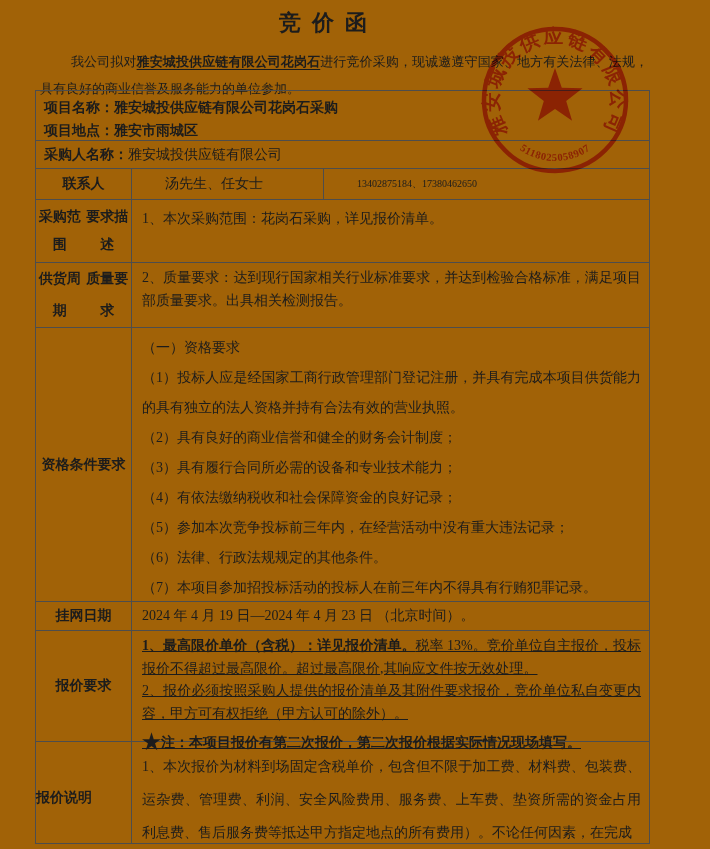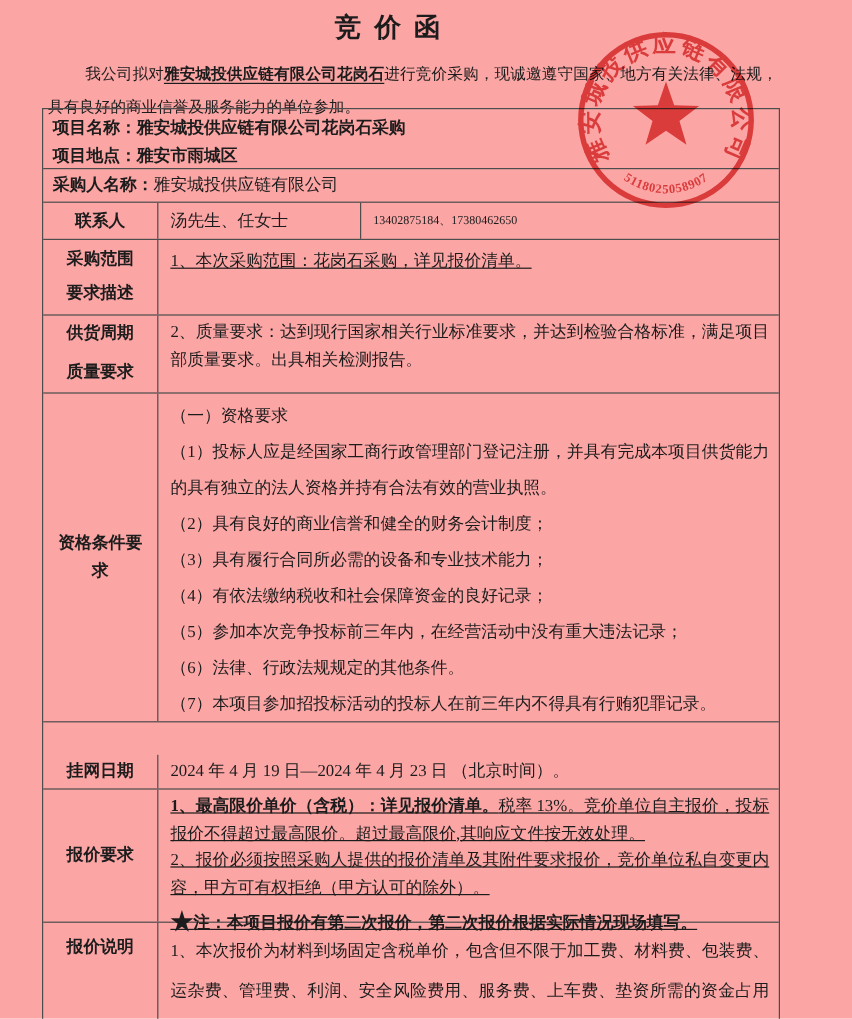--- a/index.html
+++ b/index.html
@@ -4,21 +4,21 @@
 <style>
   * { margin: 0; padding: 0; box-sizing: border-box; }
   html, body { background: #ffffff; }
   body {
     width: 710px; height: 849px;
     position: relative;
     font-family: "Liberation Serif", "DejaVu Serif", serif;
     color: #1c1c1c;
     overflow: hidden;
   }
-  .page { position: absolute; inset: 0; background: #fca5a5; }
+  .page { position: absolute; inset: 0; background: #a16207; }
 
   
   .doc-title {
     position: absolute; left: 35px; top: 8px; width: 615px;
     padding-right: 28px;
     text-align: center;
     font-size: 22px; font-weight: bold; letter-spacing: 11px;
   }
 
   
@@ -37,60 +37,60 @@
   .bid-table {
     position: absolute; left: 35px; top: 90px; width: 615px;
     border: 1px solid #4d4d4d;
     font-size: 14px;
   }
   .trow { display: flex; border-bottom: 1px solid #4d4d4d; }
   .trow:last-child { border-bottom: none; }
   .label-cell {
     width: 96px; flex: 0 0 96px;
     border-right: 1px solid #4d4d4d;
-    display: flex; flex-direction: column;
+    display: flex; flex-direction: row;
     justify-content: center; align-items: center;
     font-weight: bold; text-align: center;
   }
   .content-cell { flex: 1 1 auto; padding: 0 8px 0 10px; }
 
   
   .r1 { height: 50px; }
   .r1 .full-cell { padding: 5px 8px 0 8px; line-height: 23px; font-weight: bold; }
   
   .r2 { height: 28px; }
   .r2 .full-cell { padding: 0 8px; line-height: 27px; }
   .r2 .cell-label { font-weight: bold; }
   
-  .r3 { height: 31px; }
+  .r3 { height: 31px; gap: 23px; }
   .r3 .mini-label {
     display: flex; align-items: center; justify-content: center;
     font-weight: bold;
   }
   .r3 .c1 { width: 96px; flex: 0 0 96px; border-right: 1px solid #4d4d4d; }
   .r3 .c2 { width: 169px; flex: 0 0 169px; border-right: 1px solid #4d4d4d;
             display: flex; align-items: center; padding-left: 10px; }
   .r3 .c3 { width: 95px; flex: 0 0 95px; border-right: 1px solid #4d4d4d; }
   .r3 .c4 { flex: 1 1 auto; display: flex; align-items: center;
             padding-left: 10px; font-size: 10px; }
   
   .r4 { height: 63px; }
   .r4 .label-cell div { line-height: 28px; }
-  .r4 .content-cell { padding-top: 7px; line-height: 23px; text-decoration: underline; }
+  .r4 .content-cell { padding-top: 7px; line-height: 23px; }
   
   .r5 { height: 65px; }
   .r5 .label-cell div { line-height: 32px; }
   .r5 .content-cell { padding-top: 3px; line-height: 23px; text-align: justify; }
   
   .r6 { height: 274px; }
   .r6 .label-cell div { line-height: 23px; }
   .r6 .content-cell { padding-top: 5px; }
   .r6 .qual-line { line-height: 30px; text-align: justify; }
   
-  .r7 { height: 29px; margin-top: 27px; }
+  .r7 { height: 29px; }
   .r7 .content-cell { display: flex; align-items: center; }
   
   .r8 { height: 111px; }
   .r8 .content-cell { padding-top: 4px; line-height: 22.5px; text-align: justify; text-decoration: underline; }
   .r8 .bold { font-weight: bold; }
   .r8 .note { margin-top: 6px; font-weight: bold; text-align: left; }
   .r8 .note .star { font-size: 19px; vertical-align: -1px; }
   
   .r9 { height: 101px; }
   .r9 .label-cell { justify-content: flex-start; padding-top: 11px; }

